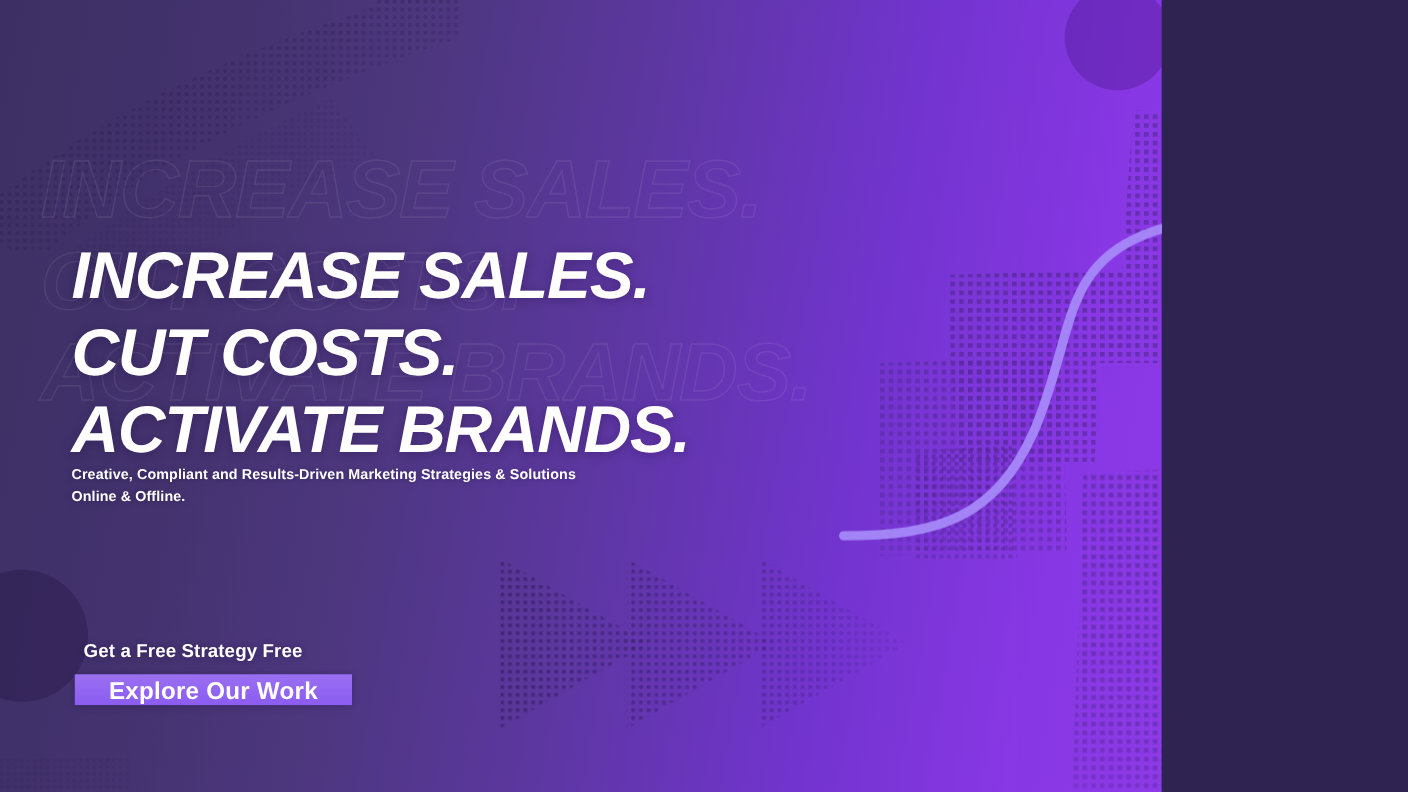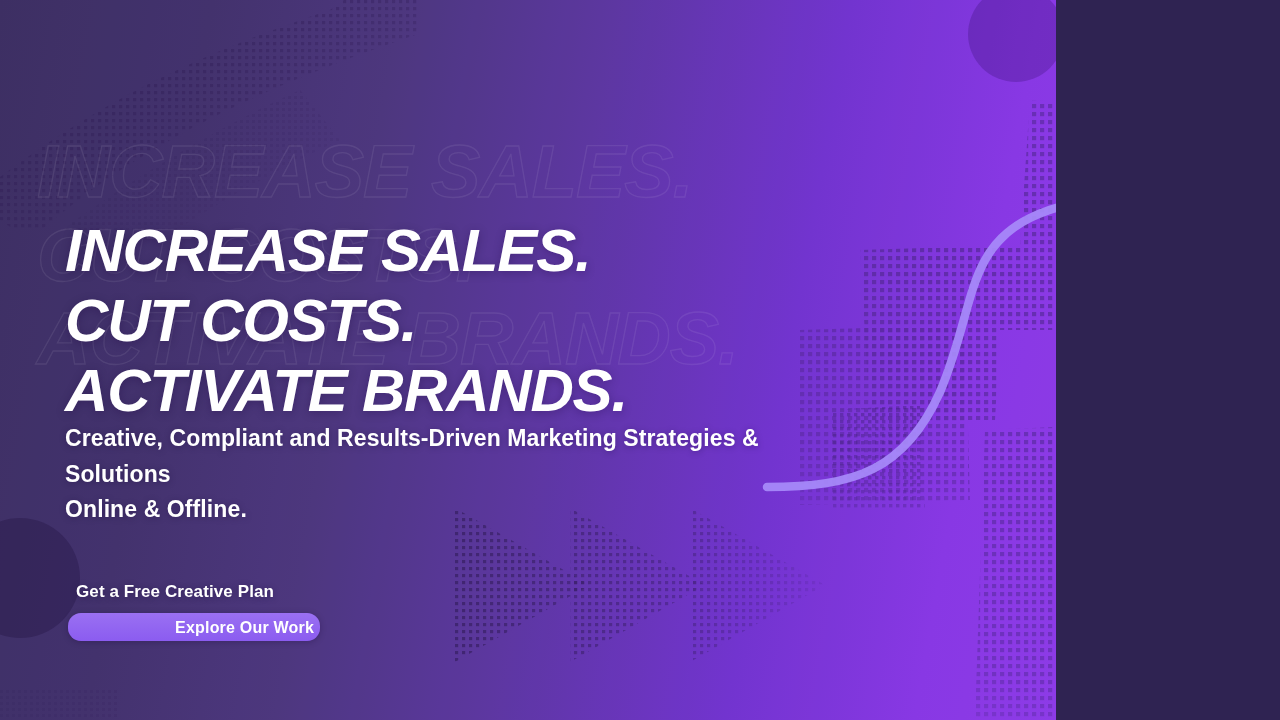--- a/index.html
+++ b/index.html
@@ -100,21 +100,21 @@
     white-space: nowrap;
     text-shadow: 0 2px 10px rgba(25,8,58,0.30);
   }
 
   
   #subheading {
     position: absolute;
     left: 65px;
     top: 421px;
     width: 760px;
-    font-size: 23px;
+    font-size: 13px;
     line-height: 1.55;
     font-weight: 700;
     color: #ffffff;
     letter-spacing: 0.1px;
     text-shadow: 0 1px 6px rgba(25,8,58,0.35);
   }
 
   
   #cta-group {
     position: absolute;
@@ -131,27 +131,27 @@
     padding: 0 0 0 8px;
     margin-bottom: 11px;
     text-shadow: 0 1px 6px rgba(25,8,58,0.4);
     cursor: pointer;
   }
   #cta-button {
     display: block;
     width: 252px;
     height: 28px;
     line-height: 28px;
-    text-align: right;
+    text-align: center;
     border: none;
-    border-radius: 13px;
+    border-radius: 0;
     background: linear-gradient(180deg, #9A70F2 0%, #8B5CF0 100%);
     color: #ffffff;
     font-family: "Liberation Sans", sans-serif;
-    font-size: 16px;
+    font-size: 22px;
     font-weight: 700;
     letter-spacing: 0.2px;
     cursor: pointer;
     box-shadow: 0 1px 6px rgba(20,5,50,0.28);
   }
 
   
   #deco-svg {
     position: absolute;
     left: 0; top: 0;
@@ -267,17 +267,17 @@
       <div>ACTIVATE BRANDS.</div>
     </h1>
   </div>
 
   <div id="subheading">
     <div>Creative, Compliant and Results-Driven Marketing Strategies &amp; Solutions</div>
     <div>Online &amp; Offline.</div>
   </div>
 
   <div id="cta-group">
-    <a id="cta-link" href="#">Get a Free Creative Plan</a>
+    <a id="cta-link" href="#">Get a Free Strategy Free</a>
     <button id="cta-button">Explore Our Work</button>
   </div>
 
 </div>
 
 </body></html>

